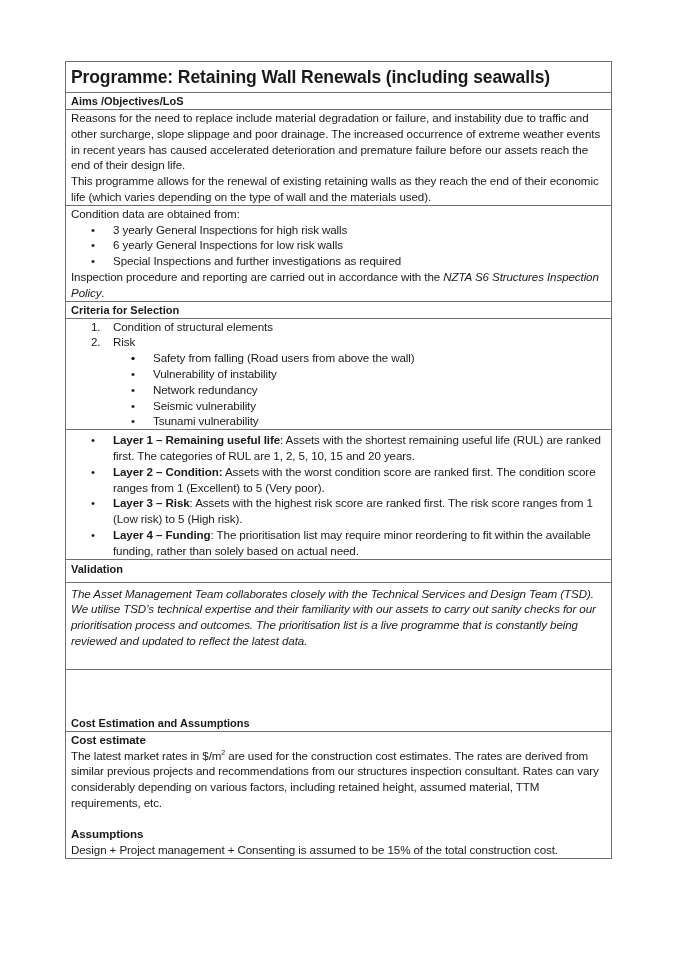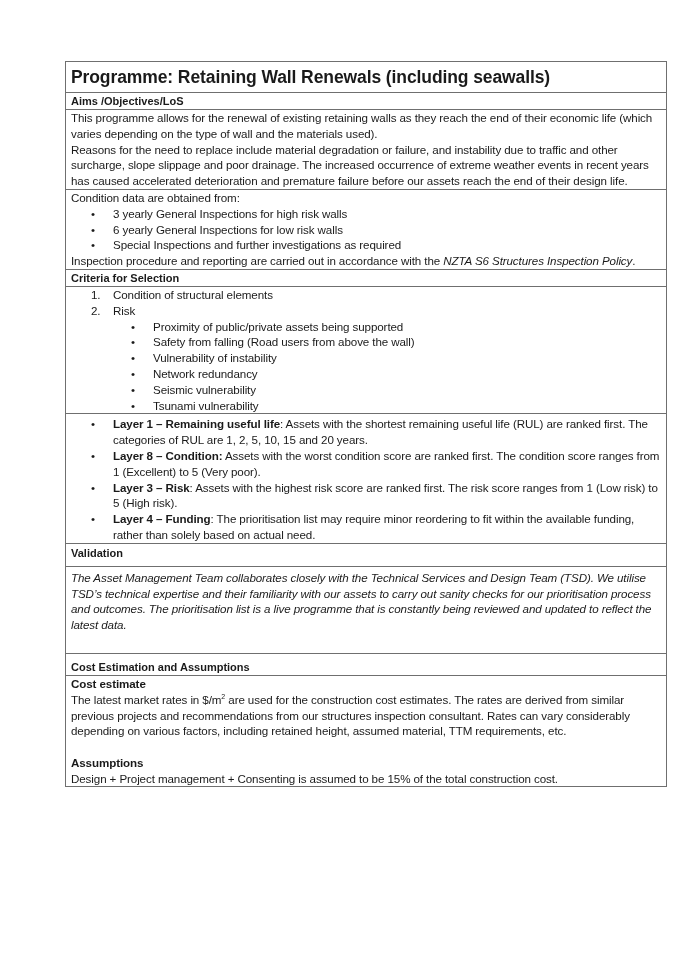--- a/index.html
+++ b/index.html
@@ -1,18 +1,18 @@
 <!DOCTYPE html>
 <html><head>
   <meta charset="utf-8">
   <style>
     html, body { margin: 0; padding: 0; background: #ffffff; }
     body { width: 675px; height: 955px; position: relative; overflow: hidden;
            font-family: "Liberation Sans", "DejaVu Sans", sans-serif; color: #1a1a1a; }
-    .doc { position: absolute; left: 65px; top: 61px; width: 602px;
+    .doc { position: absolute; left: 65px; top: 61px; width: 547px;
            border: 1px solid #6f6f6f; box-sizing: border-box; }
     .row { border-bottom: 1px solid #6f6f6f; padding: 0 5px; box-sizing: border-box; }
     .row:last-child { border-bottom: none; }
     .title { font-size: 17.5px; font-weight: bold; line-height: 28px; padding-top: 1px; padding-bottom: 1px; letter-spacing: -0.1px; }
     .hdr { font-size: 11px; font-weight: bold; line-height: 16px; padding-top: 0; padding-bottom: 0; }
     .hdr .normal { font-weight: normal; }
     .body { font-size: 11.6px; line-height: 15.8px; padding-top: 0; padding-bottom: 0; letter-spacing: -0.1px; }
     p { margin: 0; }
     ul, ol { margin: 0; padding: 0; list-style: none; }
     .bl { position: relative; padding-left: 42px; }
@@ -31,65 +31,65 @@
   </style>
 </head>
 <body>
 
 <div class="doc">
 
   <div class="row title">Programme: Retaining Wall Renewals (including seawalls)</div>
 
   <div class="row hdr">Aims /Objectives/LoS</div>
   <div class="row body">
+    <p>Reasons for the need to replace include material degradation or failure, and instability due to traffic and other surcharge, slope slippage and poor drainage. The increased occurrence of extreme weather events in recent years has caused accelerated deterioration and premature failure before our assets reach the end of their design life.</p>
     <p>This programme allows for the renewal of existing retaining walls as they reach the end of their economic life (which varies depending on the type of wall and the materials used).</p>
-    <p>Reasons for the need to replace include material degradation or failure, and instability due to traffic and other surcharge, slope slippage and poor drainage. The increased occurrence of extreme weather events in recent years has caused accelerated deterioration and premature failure before our assets reach the end of their design life.</p>
   </div>
 
   <div class="row body">
     <p>Condition data are obtained from:</p>
     <ul>
       <li class="bl"><span class="dot">•</span><span>3 yearly General Inspections for high risk walls</span></li>
       <li class="bl"><span class="dot">•</span><span>6 yearly General Inspections for low risk walls</span></li>
       <li class="bl"><span class="dot">•</span><span>Special Inspections and further investigations as required</span></li>
     </ul>
     <p><span>Inspection procedure and reporting are carried out in accordance with the </span><span class="ital">NZTA S6 Structures Inspection Policy</span><span>.</span></p>
   </div>
 
   <div class="row hdr">Criteria for Selection</div>
   <div class="row body">
     <ol>
       <li class="ol-item"><span class="num">1.</span><span>Condition of structural elements</span></li>
       <li class="ol-item"><span class="num">2.</span><span>Risk</span></li>
     </ol>
     <ul>
-      <li class="sub"><span class="dot">•</span><span>Proximity of public/private assets being supported</span></li>
+      <li class="sub"><span class="dot">•</span></li>
       <li class="sub"><span class="dot">•</span><span>Safety from falling (Road users from above the wall)</span></li>
       <li class="sub"><span class="dot">•</span><span>Vulnerability of instability</span></li>
       <li class="sub"><span class="dot">•</span><span>Network redundancy</span></li>
       <li class="sub"><span class="dot">•</span><span>Seismic vulnerability</span></li>
       <li class="sub"><span class="dot">•</span><span>Tsunami vulnerability</span></li>
     </ul>
   </div>
 
   <div class="row body" style="padding-top:2px;">
     <ul>
       <li class="pl"><span class="dot">•</span><b>Layer 1 – Remaining useful life</b><span>: Assets with the shortest remaining useful life (RUL) are ranked first. The categories of RUL are 1, 2, 5, 10, 15 and 20 years.</span></li>
-      <li class="pl"><span class="dot">•</span><b>Layer 8 – Condition:</b><span> Assets with the worst condition score are ranked first. The condition score ranges from 1 (Excellent) to 5 (Very poor).</span></li>
+      <li class="pl"><span class="dot">•</span><b>Layer 2 – Condition:</b><span> Assets with the worst condition score are ranked first. The condition score ranges from 1 (Excellent) to 5 (Very poor).</span></li>
       <li class="pl"><span class="dot">•</span><b>Layer 3 – Risk</b><span>: Assets with the highest risk score are ranked first. The risk score ranges from 1 (Low risk) to 5 (High risk).</span></li>
       <li class="pl"><span class="dot">•</span><b>Layer 4 – Funding</b><span>: The prioritisation list may require minor reordering to fit within the available funding, rather than solely based on actual need.</span></li>
     </ul>
   </div>
 
   <div class="row hdr" style="padding-top:1px;padding-bottom:5px;">Validation</div>
   <div class="row body" style="padding-top:3px;padding-bottom:20px;font-style:italic;">
     <p>The Asset Management Team collaborates closely with the Technical Services and Design Team (TSD). We utilise TSD’s technical expertise and their familiarity with our assets to carry out sanity checks for our prioritisation process and outcomes. The prioritisation list is a live programme that is constantly being reviewed and updated to reflect the latest data.</p>
   </div>
 
-  <div class="row hdr" style="padding-top:5px;">Cost Estimation and Assumptions</div>
+  <div class="row hdr" style="padding-top:5px;margin-top:40px;">Cost Estimation and Assumptions</div>
   <div class="row body">
     <p class="u">Cost estimate</p>
     <p><span>The latest market rates in $/m</span><sup>2</sup><span> are used for the construction cost estimates. The rates are derived from similar previous projects and recommendations from our structures inspection consultant. Rates can vary considerably depending on various factors, including retained height, assumed material, TTM requirements, etc.</span></p>
     <div class="spacer"></div>
     <p class="u">Assumptions</p>
     <p>Design + Project management + Consenting is assumed to be 15% of the total construction cost.</p>
   </div>
 
 </div>
 

